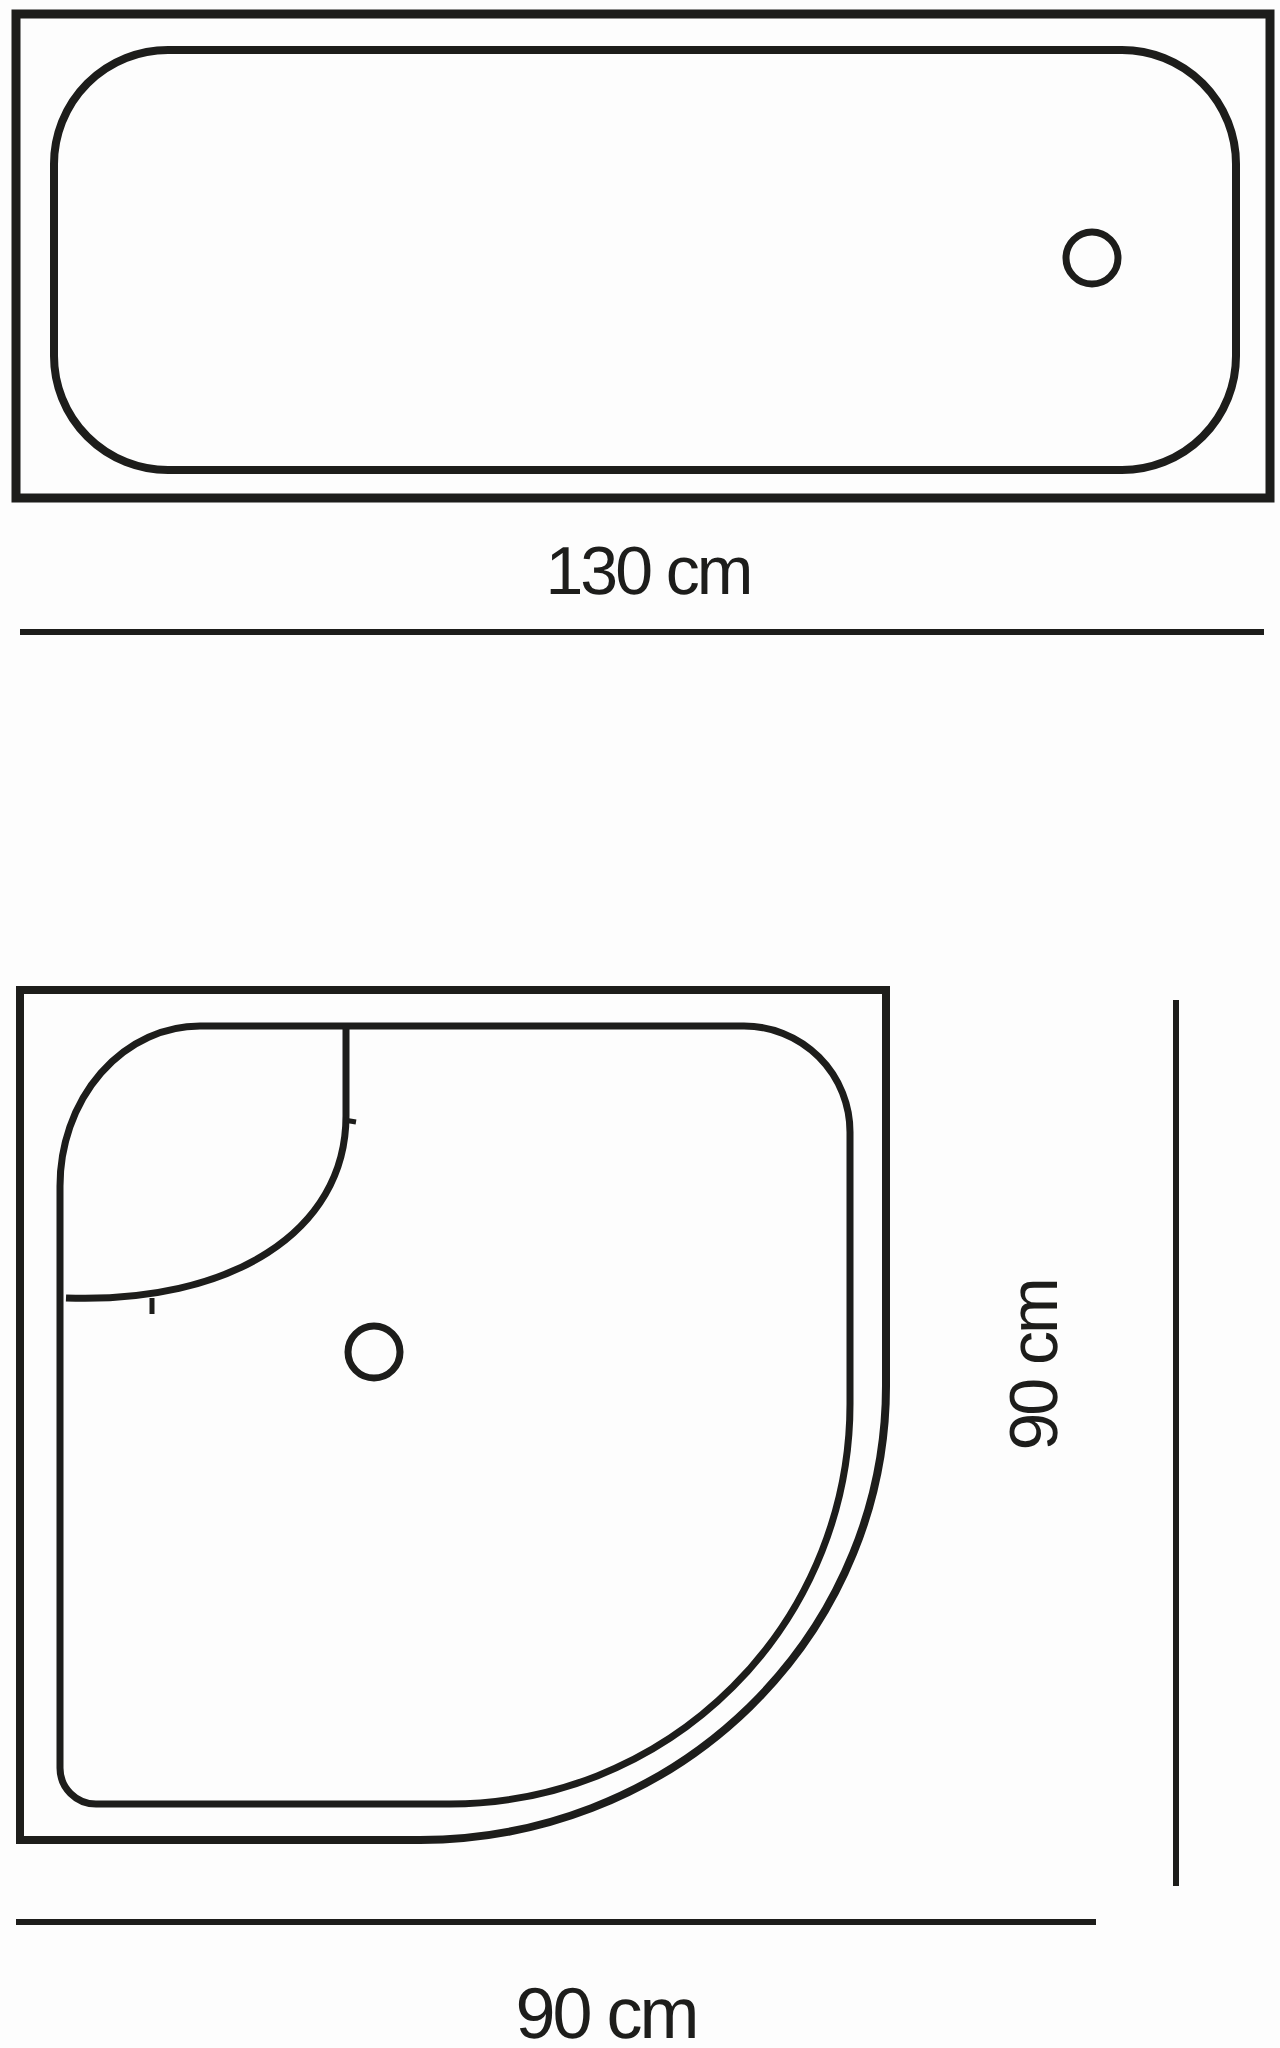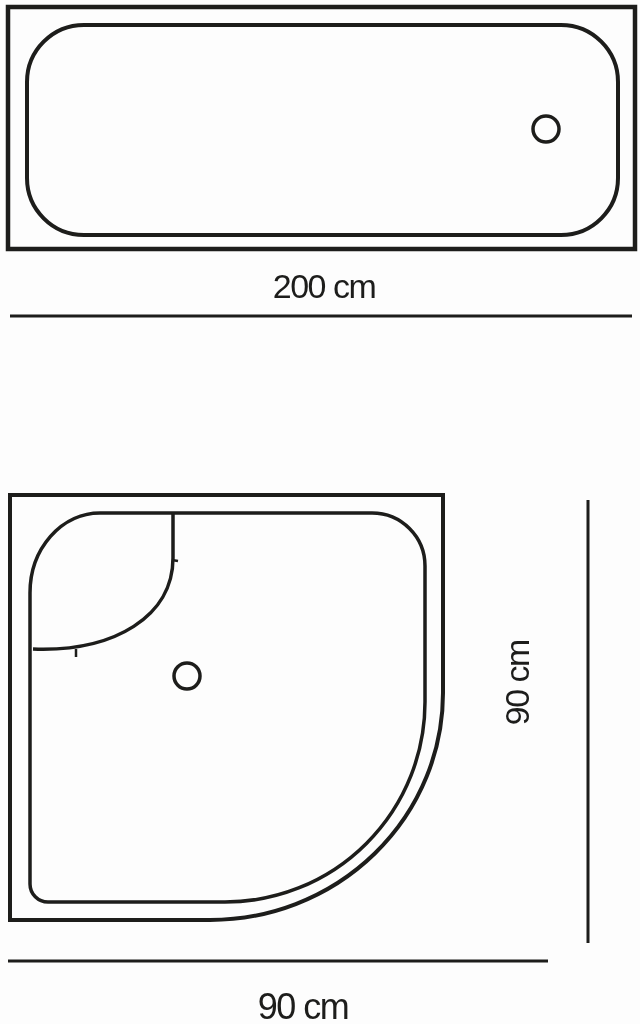--- a/index.html
+++ b/index.html
@@ -74,19 +74,19 @@
       <path stroke-width="3.5" d="M100 513 H372 A53 53 0 0 1 425 566 V702 A200 200 0 0 1 225 902 H48 A18 18 0 0 1 30 884 V593 A70 80 0 0 1 100 513 Z"></path>
       <path stroke-width="3.5" d="M173 513 V558 C173 616 115 652 33 649"></path>
       <line x1="76" y1="649" x2="76" y2="657" stroke-width="2.5"></line>
       <line x1="172" y1="560" x2="178" y2="561" stroke-width="2.5"></line>
       <circle cx="187" cy="676" r="13" stroke-width="3.5"></circle>
       <line x1="588" y1="500" x2="588" y2="943" stroke-width="3"></line>
       <line x1="8" y1="961" x2="548" y2="961" stroke-width="3"></line>
     </g>
   </svg>
 
-  <div class="dim-label label-bathtub-width">200 cm</div>
+  <div class="dim-label label-bathtub-width">130 cm</div>
 
   <div class="dim-label label-tray-height">90 cm</div>
 
   <div class="dim-label label-tray-width">90 cm</div>
 
 </div>
 
 </body></html>

